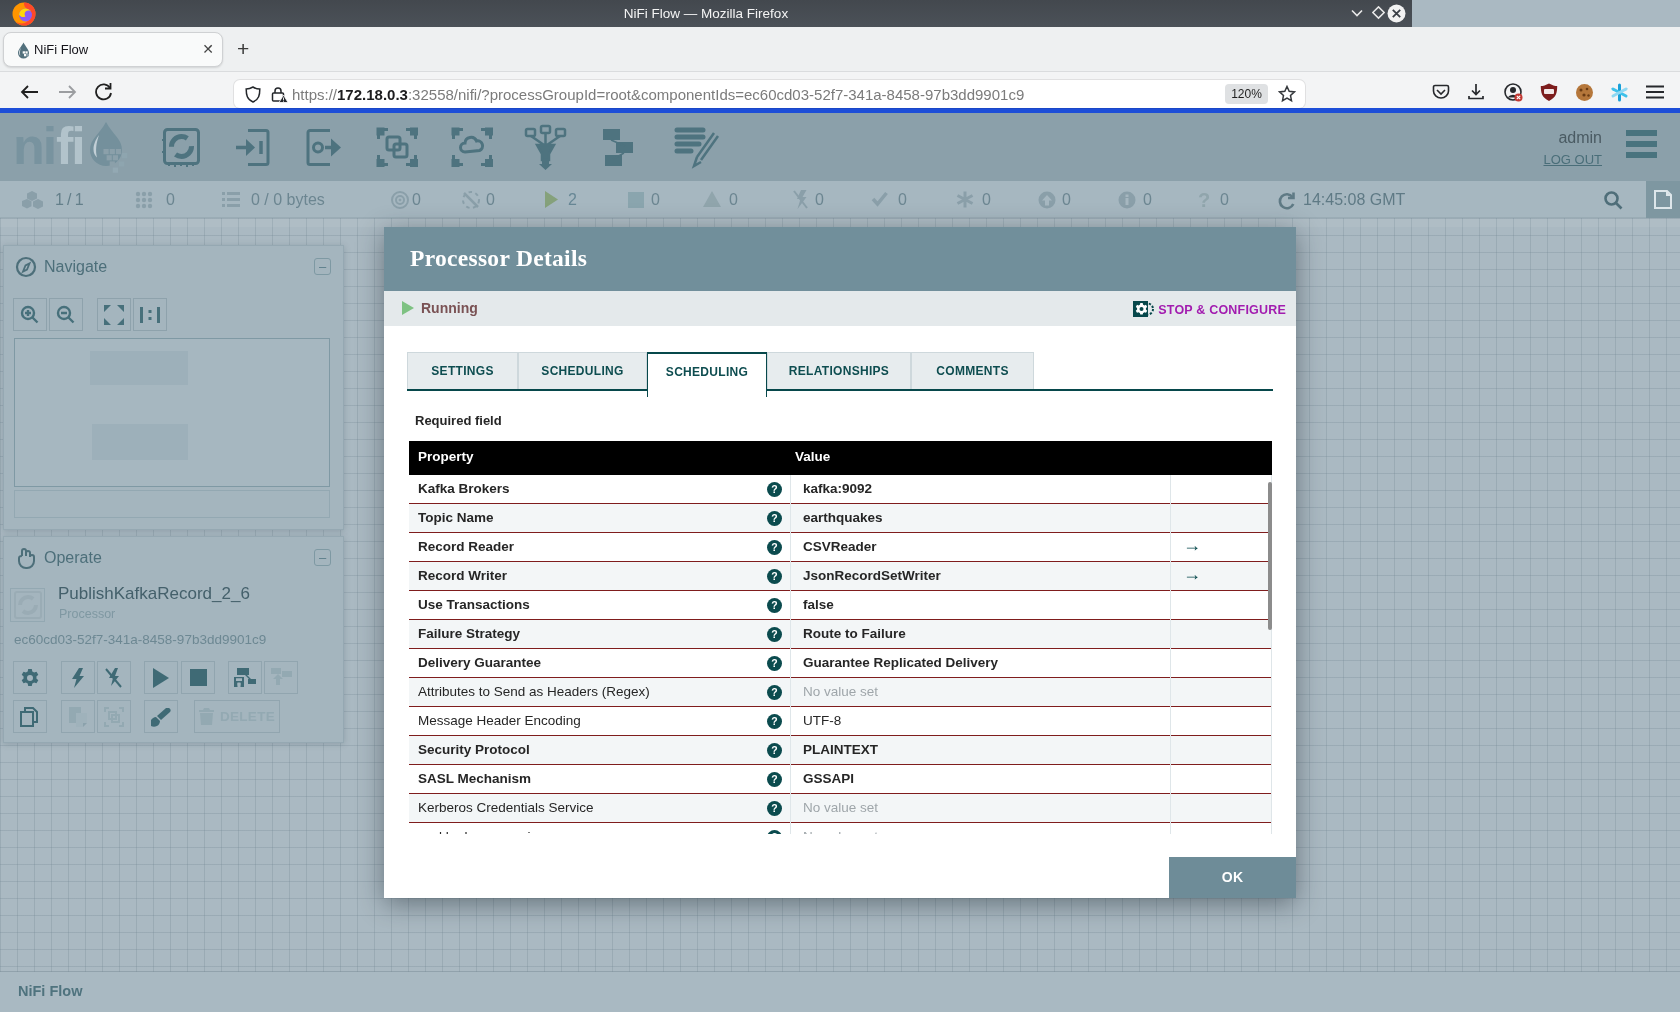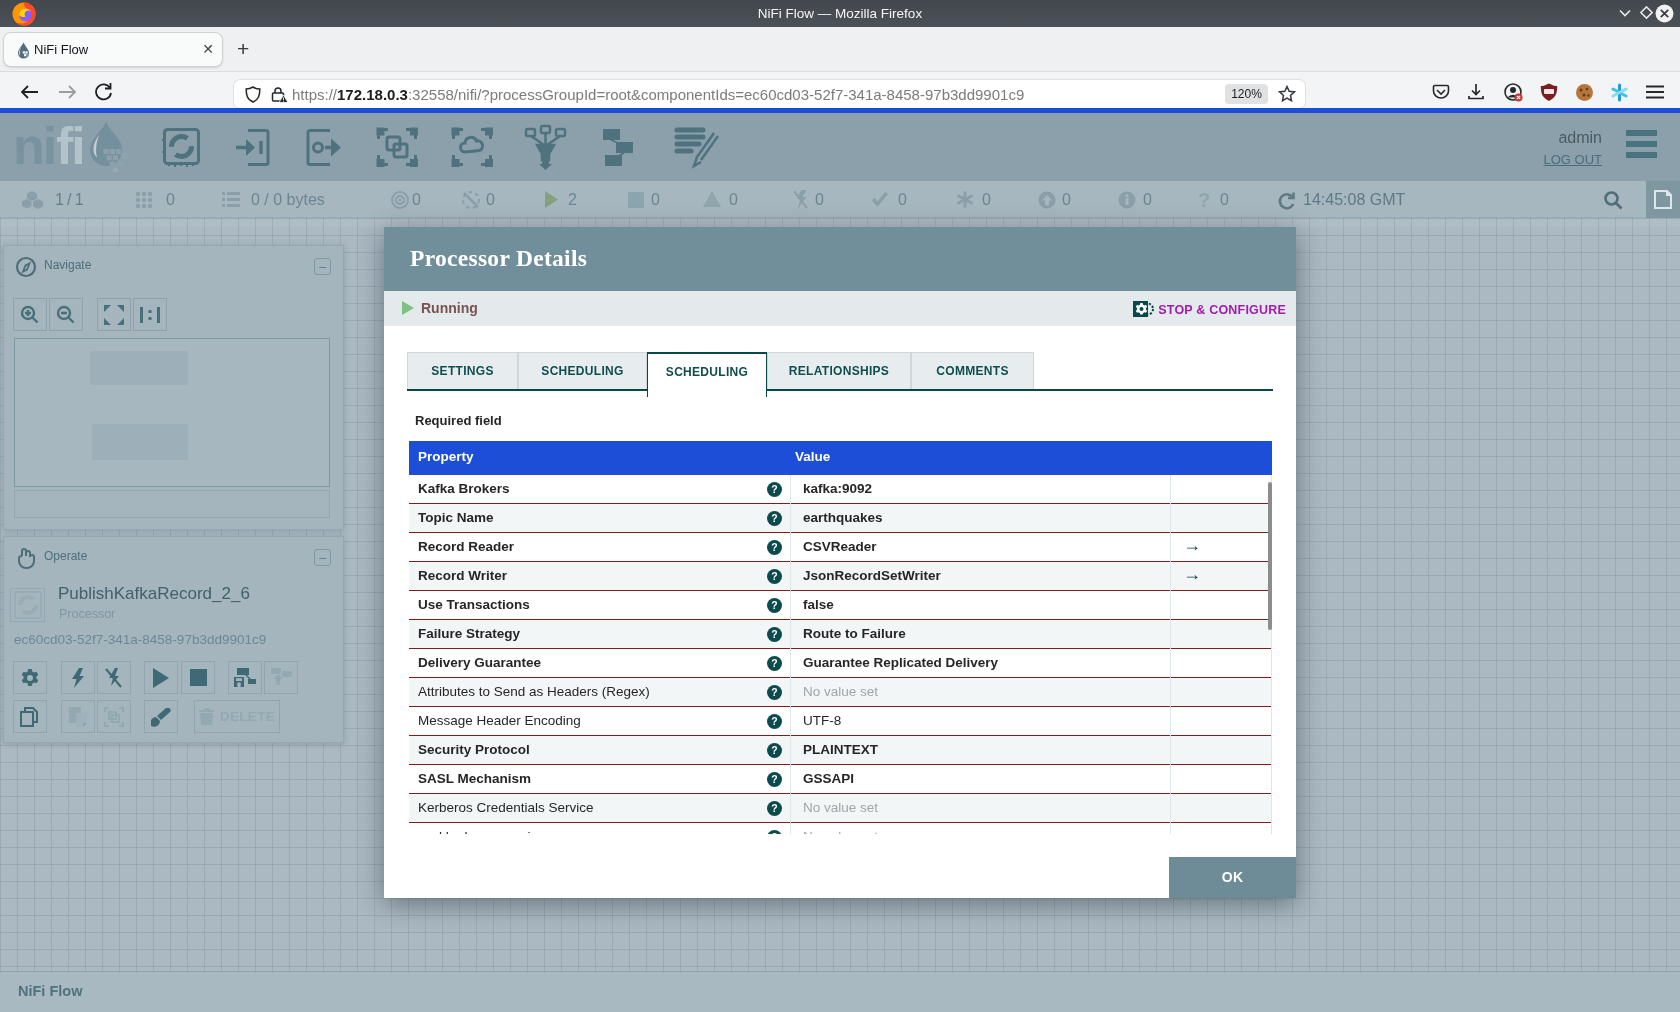--- a/index.html
+++ b/index.html
@@ -1,21 +1,21 @@
 <!DOCTYPE html>
 <html><head>
 <meta charset="utf-8">
 <style>
   * { margin:0; padding:0; box-sizing:border-box; }
   html,body { width:1680px; height:1012px; overflow:hidden; }
   body { font-family:"Liberation Sans", sans-serif; position:relative; background:#aab9c2; }
   .abs { position:absolute; }
 
   
-  #titlebar { position:absolute; left:0; top:0; width:1680px; height:27px;
+  #titlebar { position:absolute; left:0; top:0; width:1412px; height:27px;
     background:linear-gradient(#43484e,#4b5158); color:#fff; }
   #titletext { position:absolute; top:6px; width:100%; text-align:center;
     font-size:13.5px; color:#f4f4f4; }
   #tabbar { position:absolute; left:0; top:27px; width:1680px; height:45px; background:#eef0f1; border-bottom:1px solid #dadcde; }
   #tab { position:absolute; left:3px; top:5px; width:220px; height:35px; background:#f9fafa;
     border:1px solid #cfd1d3; border-radius:8px; box-shadow:0 1px 2px rgba(0,0,0,0.12); }
   #tabtitle { position:absolute; left:30px; top:9px; font-size:13px; color:#15141a; }
   #tabclose { position:absolute; right:8px; top:8px; font-size:14px; color:#444; }
   #newtab { position:absolute; left:237px; top:10px; font-size:21px; color:#3a3a3a; font-weight:400;}
   #urlrow { position:absolute; left:0; top:72px; width:1680px; height:41px; background:#f3f4f5;
@@ -37,21 +37,21 @@
       linear-gradient(90deg, rgba(116,138,150,0.30) 1.2px, transparent 1.2px);
     background-size:17px 17px; }
   #breadcrumb { position:absolute; left:0; top:972px; width:1680px; height:40px; background:#a9b9c2;
     box-shadow:0 -1px 0 rgba(120,140,150,0.5); }
   #breadcrumb span { position:absolute; left:18px; top:11px; font-weight:700; font-size:14.5px; color:#4f737e; }
 
   
   .panel { position:absolute; left:3px; width:341px; background:#a4b5be;
     border:1px solid rgba(140,160,170,0.6); box-shadow:0 1px 6px rgba(60,80,90,0.25); }
   .panelhead { position:relative; height:42px; }
-  .panelhead .ptitle { position:absolute; left:40px; top:12px; font-size:12px; color:#4d6f7a; }
+  .panelhead .ptitle { position:absolute; left:40px; top:12px; font-size:16px; color:#4d6f7a; }
   .collapse { position:absolute; right:12px; top:12px; width:17px; height:17px; border:1px solid #7e99a3;
     border-radius:3px; color:#5a7d88; font-size:13px; line-height:15px; text-align:center; }
   .navbtns { position:absolute; left:0; top:52px; height:33px; width:100%; }
   .nbtn { position:absolute; top:0; width:34px; height:33px; border:1px solid rgba(130,152,163,0.65);
     display:flex; align-items:center; justify-content:center; background:rgba(166,183,191,0.3); }
   #minimap { position:absolute; left:10px; top:92px; width:316px; height:149px; background:#a6b7c0;
     border:1px solid #7f99a4; }
   .mmrect { position:absolute; background:#9db0ba; }
   #mmfooter { position:absolute; left:10px; top:244px; width:316px; height:28px; border:1px solid rgba(127,153,164,0.45); }
   .obtn { position:absolute; width:34px; height:33px; border:1px solid rgba(130,152,163,0.55);
@@ -73,21 +73,21 @@
   .mtab { position:absolute; top:125px; height:39px; background:#e7ecee; border:1px solid #ced8dc;
     font-size:12px; font-weight:700; color:#0e4d50; text-align:center; line-height:37px; letter-spacing:0.3px; }
   #mtab-active { background:#fff; border:1px solid #07484b; border-top:2px solid #07484b; border-bottom:none;
     height:45px; z-index:3; }
   #tabline { position:absolute; left:23px; top:162px; width:866px; height:2px; background:#07484b; }
 
   #reqfield { position:absolute; left:31px; top:186px; font-size:13px; font-weight:700; color:#262626; }
 
   
   #ptable { position:absolute; left:25px; top:214px; width:863px; height:393px; overflow:hidden; }
-  #thead { position:absolute; left:0; top:0; width:863px; height:34px; background:#1d4ed8; }
+  #thead { position:absolute; left:0; top:0; width:863px; height:34px; background:#000000; }
   #thead div { position:absolute; top:8px; color:#fff; font-weight:700; font-size:13.5px; }
   .prow { position:absolute; left:0; width:863px; height:29px; border-bottom:1px solid #7f1d1d; background:#fff; }
   .prow.alt { background:#f3f6f7; }
   .pname { position:absolute; left:9px; top:6px; font-size:13.5px; color:#262626; }
   .bold { font-weight:700; }
   .qmark { position:absolute; left:358px; top:7px; width:15px; height:15px; background:#0b4b4e; color:#fff;
     border-radius:50%; font-size:10.5px; font-weight:700; text-align:center; line-height:15px; }
   .pval { position:absolute; left:380px; top:6px; font-size:13.5px; color:#262626;
     border-left:1px solid #dfe6e9; padding-left:14px; height:17px; }
   .novalue { color:#9fa6aa; }

